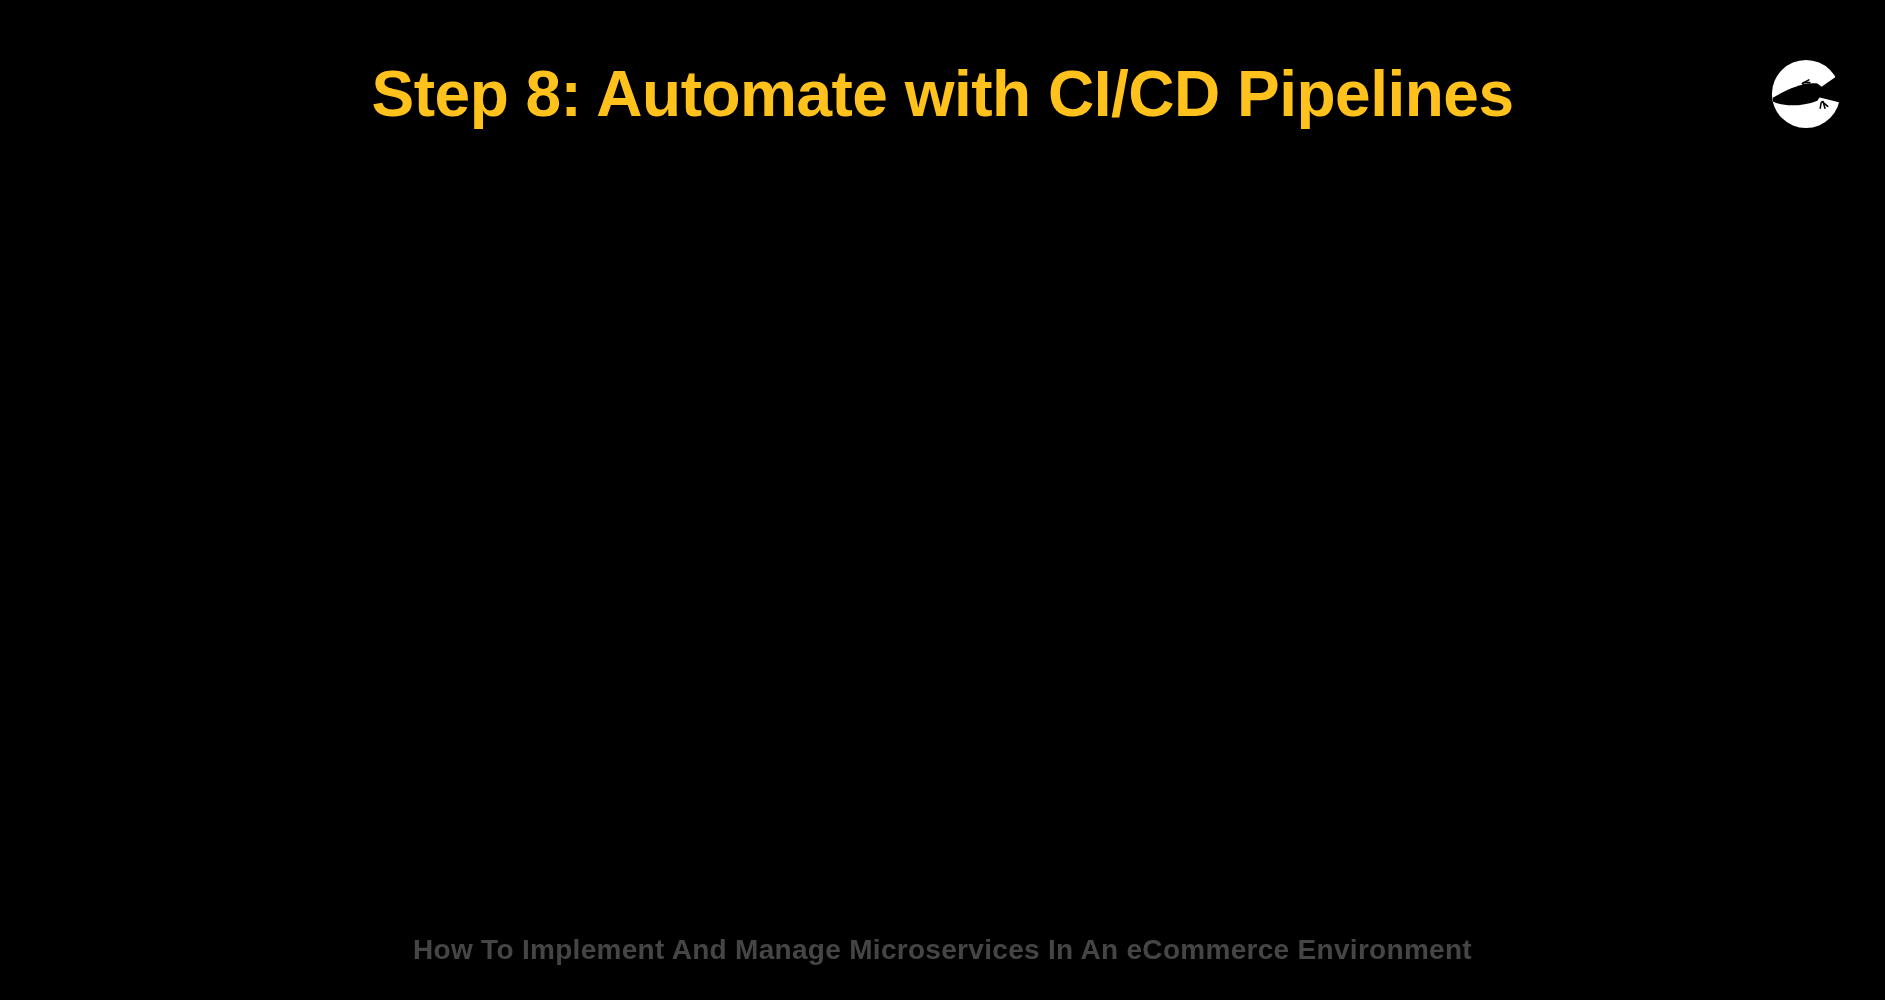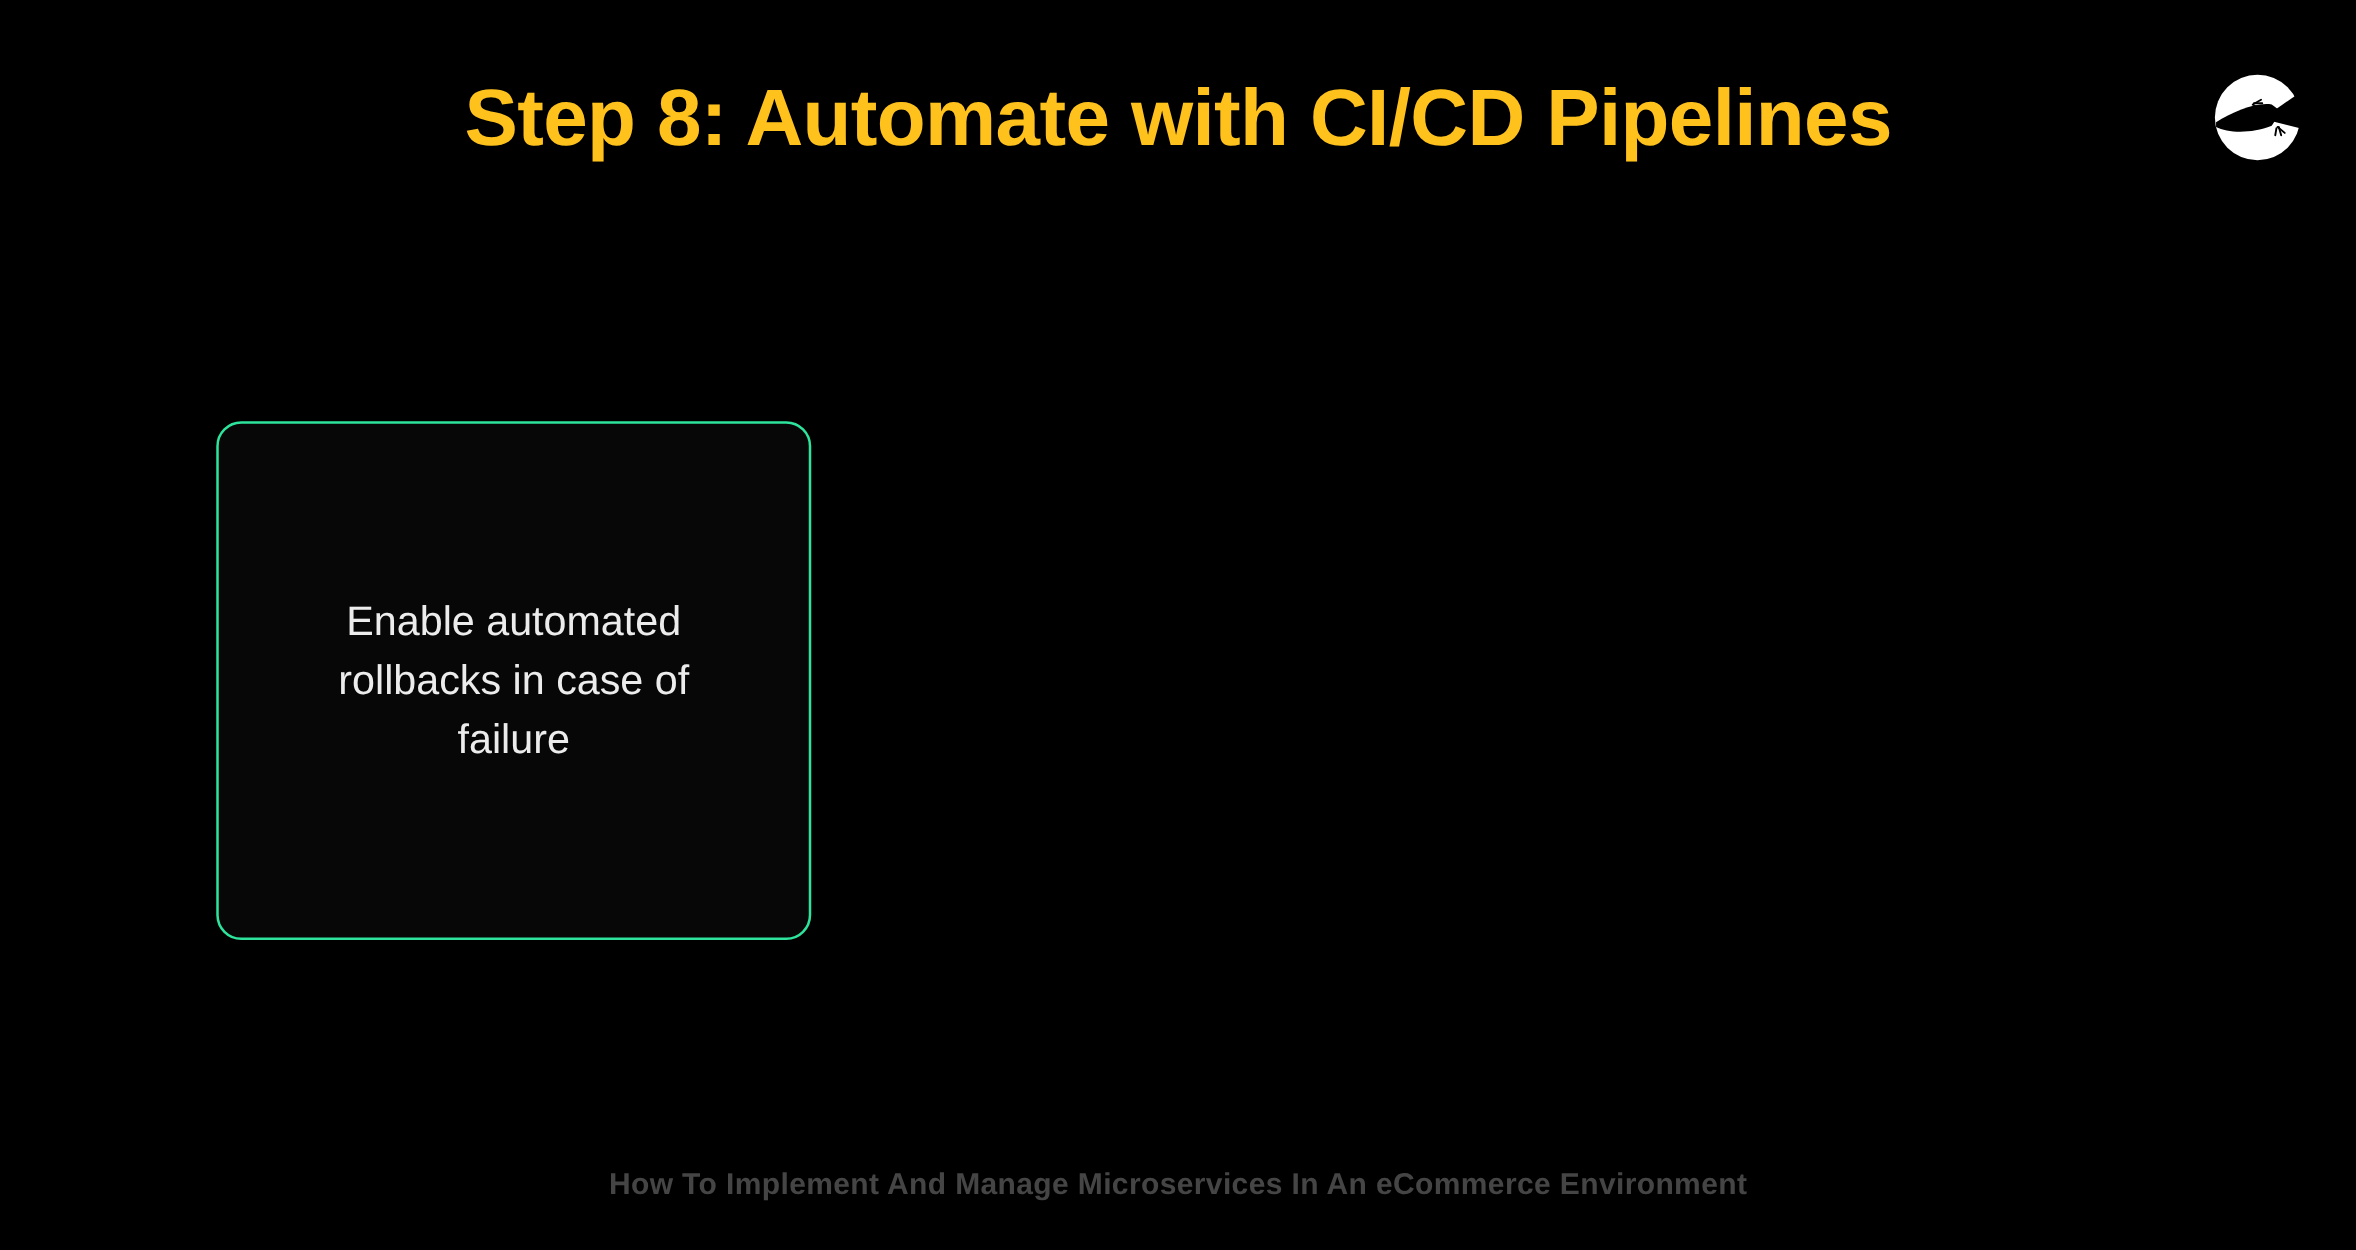--- a/index.html
+++ b/index.html
@@ -73,21 +73,21 @@
 
   .footer {
     position: absolute;
     top: 934px;
     left: 0;
     width: 100%;
     text-align: center;
   }
   .footer span {
     color: var(--footer-text);
-    font-size: 24px;
+    font-size: 28px;
     font-weight: 700;
     letter-spacing: 0.3px;
   }
 </style>
 </head>
 <body>
 
 <div class="header">
   <h1>Step 8: Automate with CI/CD Pipelines</h1>
 </div>
@@ -108,22 +108,17 @@
 
     <g stroke="#000000" stroke-width="1.6" stroke-linecap="round">
       <path d="M 55 46 L 61 51"></path>
       <path d="M 56 46 L 58 53"></path>
       <path d="M 54 47 L 53 53"></path>
     </g>
   </svg>
 </div>
 
 <div class="cards">
-  <div class="card">
-    <p>Enable automated
-rollbacks in case of
-failure</p>
-  </div>
 </div>
 
 <div class="footer">
   <span>How To Implement And Manage Microservices In An eCommerce Environment</span>
 </div>
 
 </body></html>

